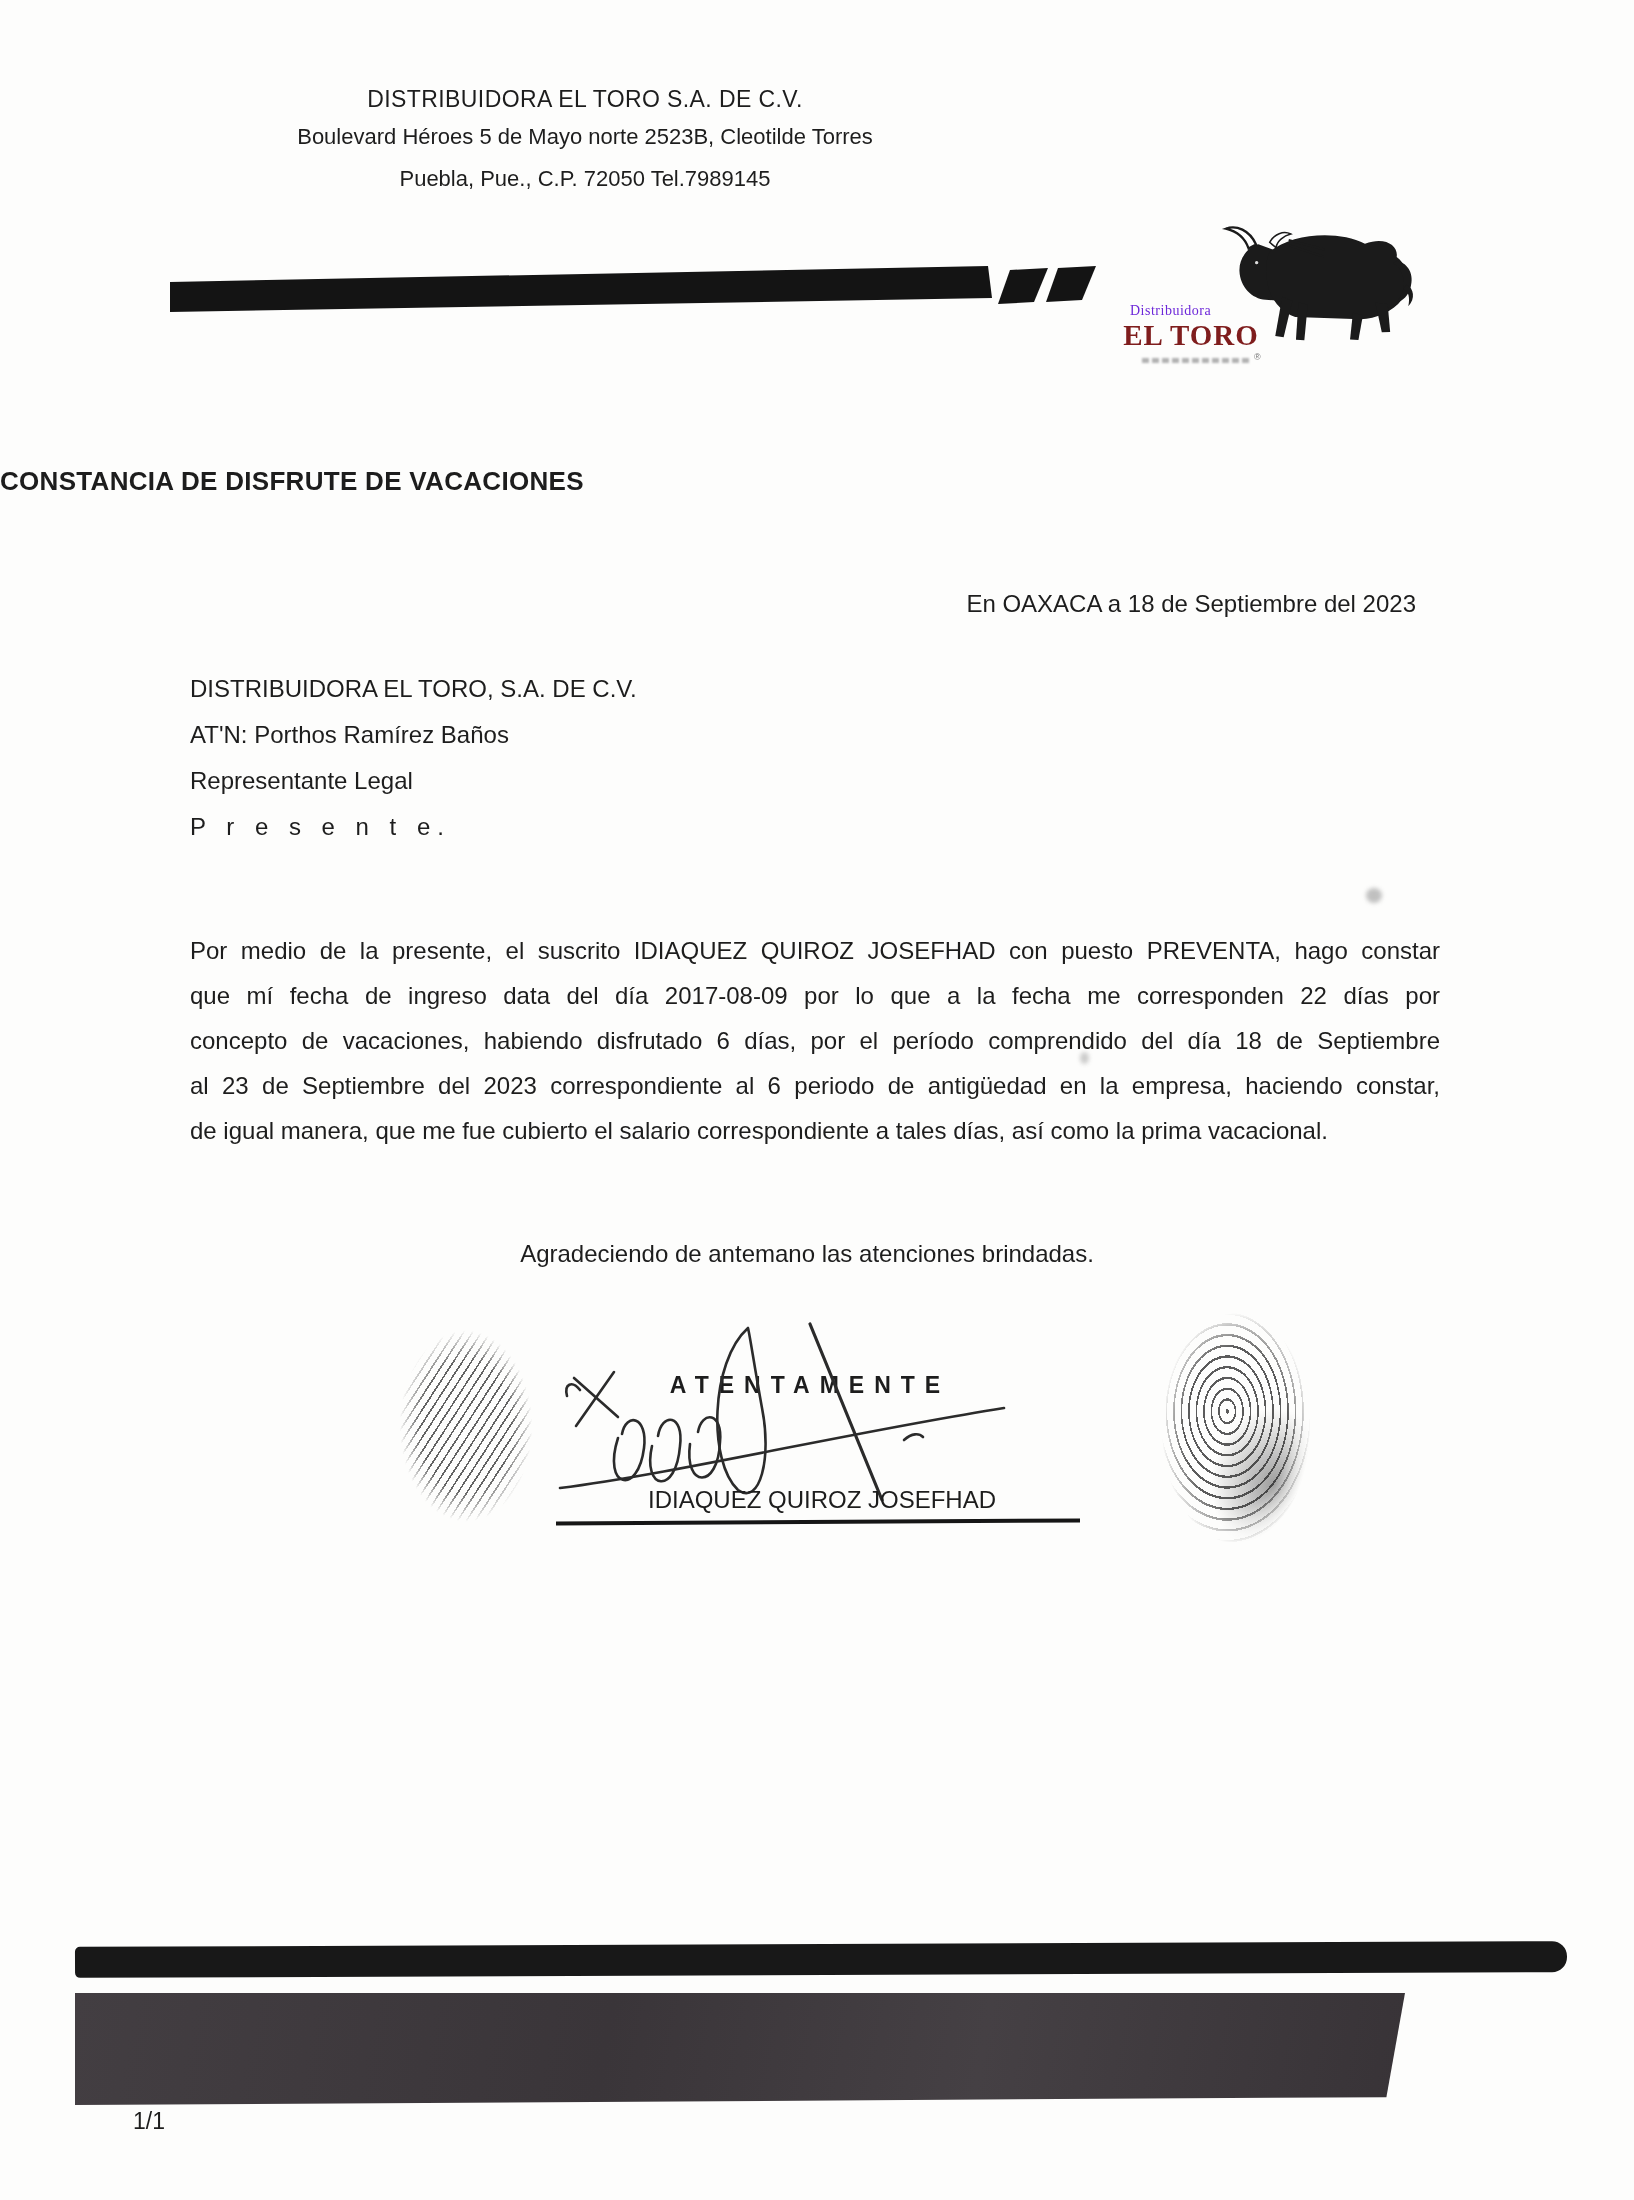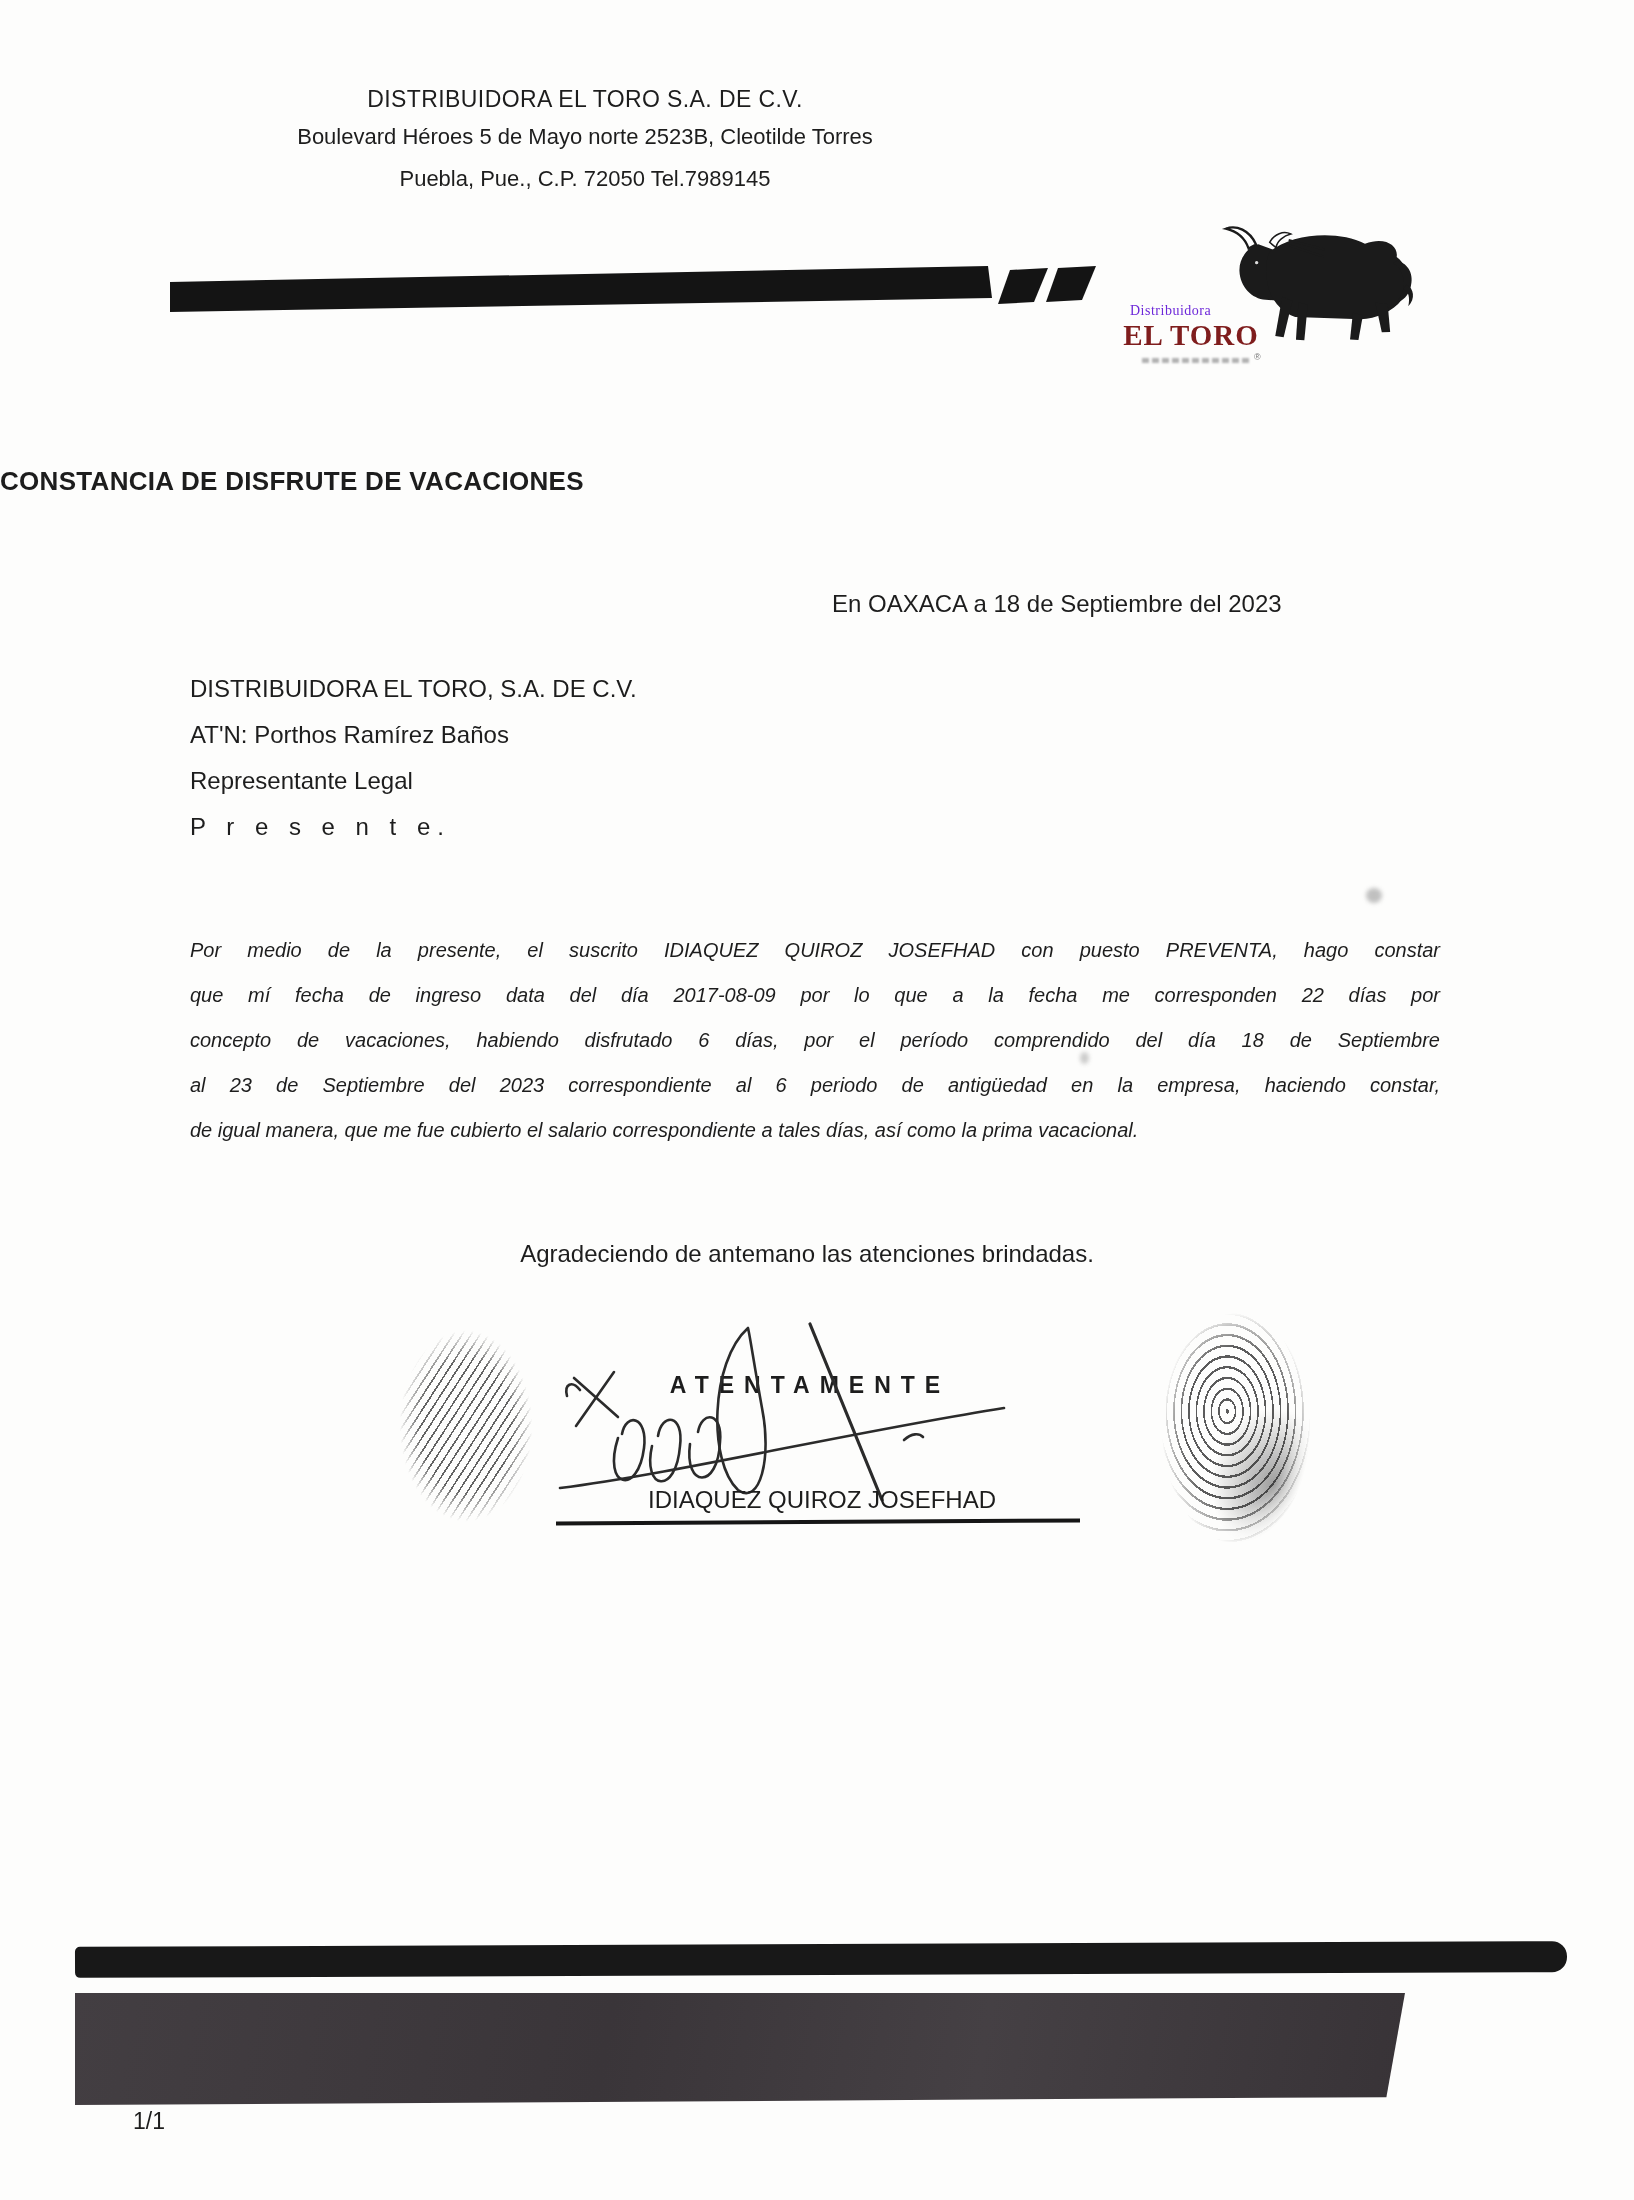--- a/index.html
+++ b/index.html
@@ -21,26 +21,26 @@
   .logo .distribuidora{position:absolute;left:40px;top:108px;width:130px;text-align:left;
      font-family:"Liberation Serif", serif;font-size:14px;color:#6d28d9;letter-spacing:.5px;}
   .logo .eltoro{position:absolute;left:26px;top:124px;width:150px;text-align:center;
      font-family:"Liberation Serif", serif;font-size:29px;font-weight:bold;color:#7f1d1d;letter-spacing:1px;}
   .logo .tagline{position:absolute;left:52px;top:163px;width:108px;height:5px;
      background:repeating-linear-gradient(90deg,#9a9a9a 0 7px,transparent 7px 10px);
      filter:blur(1px);opacity:.75;}
   .logo .rmark{position:absolute;left:164px;top:157px;font-size:9px;color:#777;}
   
   .doc-title{left:0;top:466px;width:1604px;font-size:26px;font-weight:bold;letter-spacing:.3px;}
-  .dateline{left:832px;top:590px;width:625px;text-align:left;font-size:24px;}
+  .dateline{left:791px;top:590px;width:625px;text-align:right;font-size:24px;}
   
   .recipient{left:190px;top:666px;font-size:24px;line-height:46px;}
   .presente{letter-spacing:7px;}
   
-  .bodytext{left:190px;top:928px;width:1250px;font-size:20px;font-style:italic;}
+  .bodytext{left:190px;top:928px;width:1250px;font-size:24px;}
   .bodytext .jline{line-height:45px;text-align:justify;text-align-last:justify;white-space:normal;}
   .bodytext .lastline{line-height:45px;text-align:left;}
   
   .thanks{left:0;top:1240px;width:1614px;text-align:center;font-size:24px;}
   .atentamente{left:0;top:1372px;width:1620px;text-align:center;font-size:23px;font-weight:bold;letter-spacing:10px;}
   .signer-name{left:0;top:1486px;width:1644px;text-align:center;font-size:24px;}
   .name-line{left:556px;top:1520px;width:524px;height:4px;background:#161616;transform:rotate(-.35deg);}
   .signature-svg{left:552px;top:1320px;}
   
   .fingerprint{border-radius:48% 52% 50% 50% / 55% 50% 55% 45%;}

